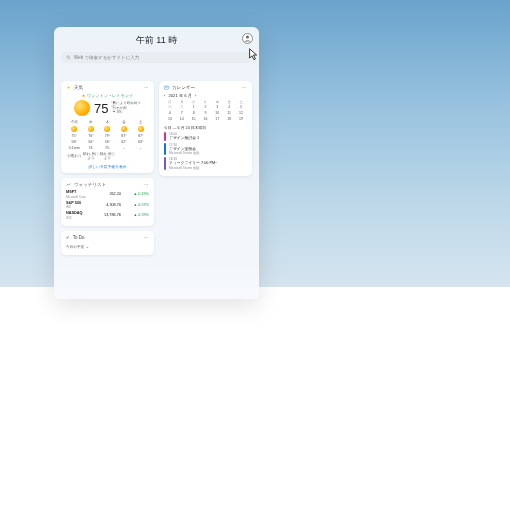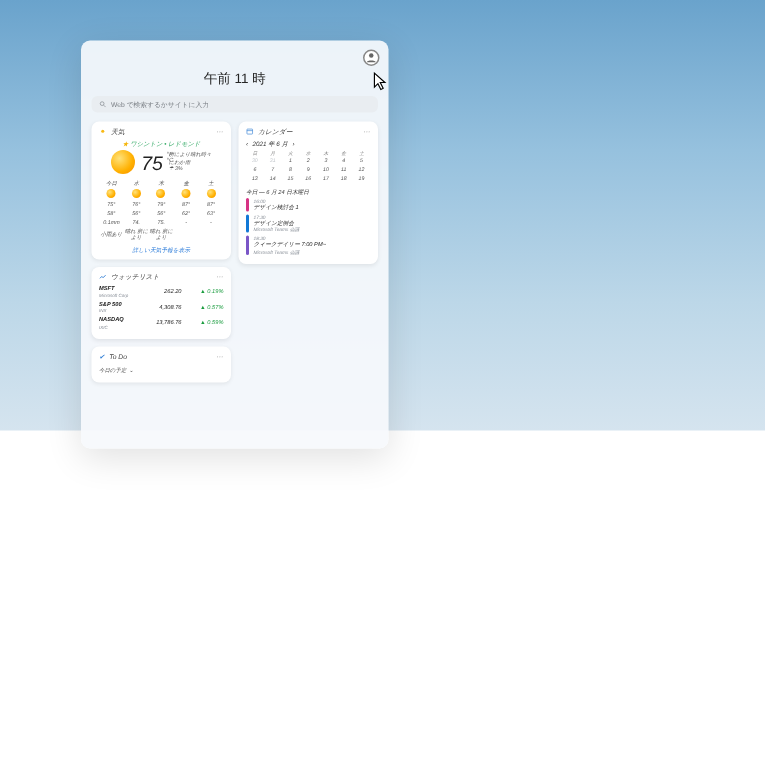--- a/index.html
+++ b/index.html
@@ -27,21 +27,21 @@
     color: #222;
   }
   .profile {
     position: absolute; right: 6px; top: 6px;
     width: 11px; height: 11px; border-radius: 50%;
     background: #fff;
     border: 1px solid #888;
     display: flex; align-items: center; justify-content: center;
     font-size: 6px;
   }
-  .clock { text-align: center; font-size: 9px; font-weight: 500; margin-top: 19px; color: #252525; }
+  .clock { text-align: center; font-size: 9px; font-weight: 500; margin-top: 7px; color: #252525; }
   .search {
     margin: 5px 7px;
     height: 11px;
     background: #e9edf1;
     border-radius: 4px;
     display: flex; align-items: center;
     padding: 0 5px;
     color: #7a7f85;
     gap: 3px;
   }
@@ -54,21 +54,20 @@
     position: absolute;
     top: 54px; left: 7px; right: 7px; bottom: 0;
     display: flex; gap: 5px;
   }
   .col { flex: 1; display: flex; flex-direction: column; gap: 5px; }
   .card {
     background: #fff;
     border-radius: 5px;
     box-shadow: 0 1px 3px rgba(0,0,0,.08);
     padding: 4px 5px;
-    font-style: italic;
   }
   .card-hd { display: flex; align-items: center; gap: 3px; margin-bottom: 3px; color: #444; }
   .card-hd .dots { margin-left: auto; color: #888; letter-spacing: .5px; }
   .card-hd svg { width: 5px; height: 5px; }
 
   
   .wx .loc { text-align: center; color: #3a6; font-size: 4.2px; margin: 1px 0 2px; }
   .wx .hero { display: flex; align-items: center; justify-content: center; gap: 4px; }
   .wx .sun { width: 16px; height: 16px; border-radius: 50%;
     background: radial-gradient(circle at 35% 35%, #ffe27a, #ffb000 60%, #f48c00 100%); }

